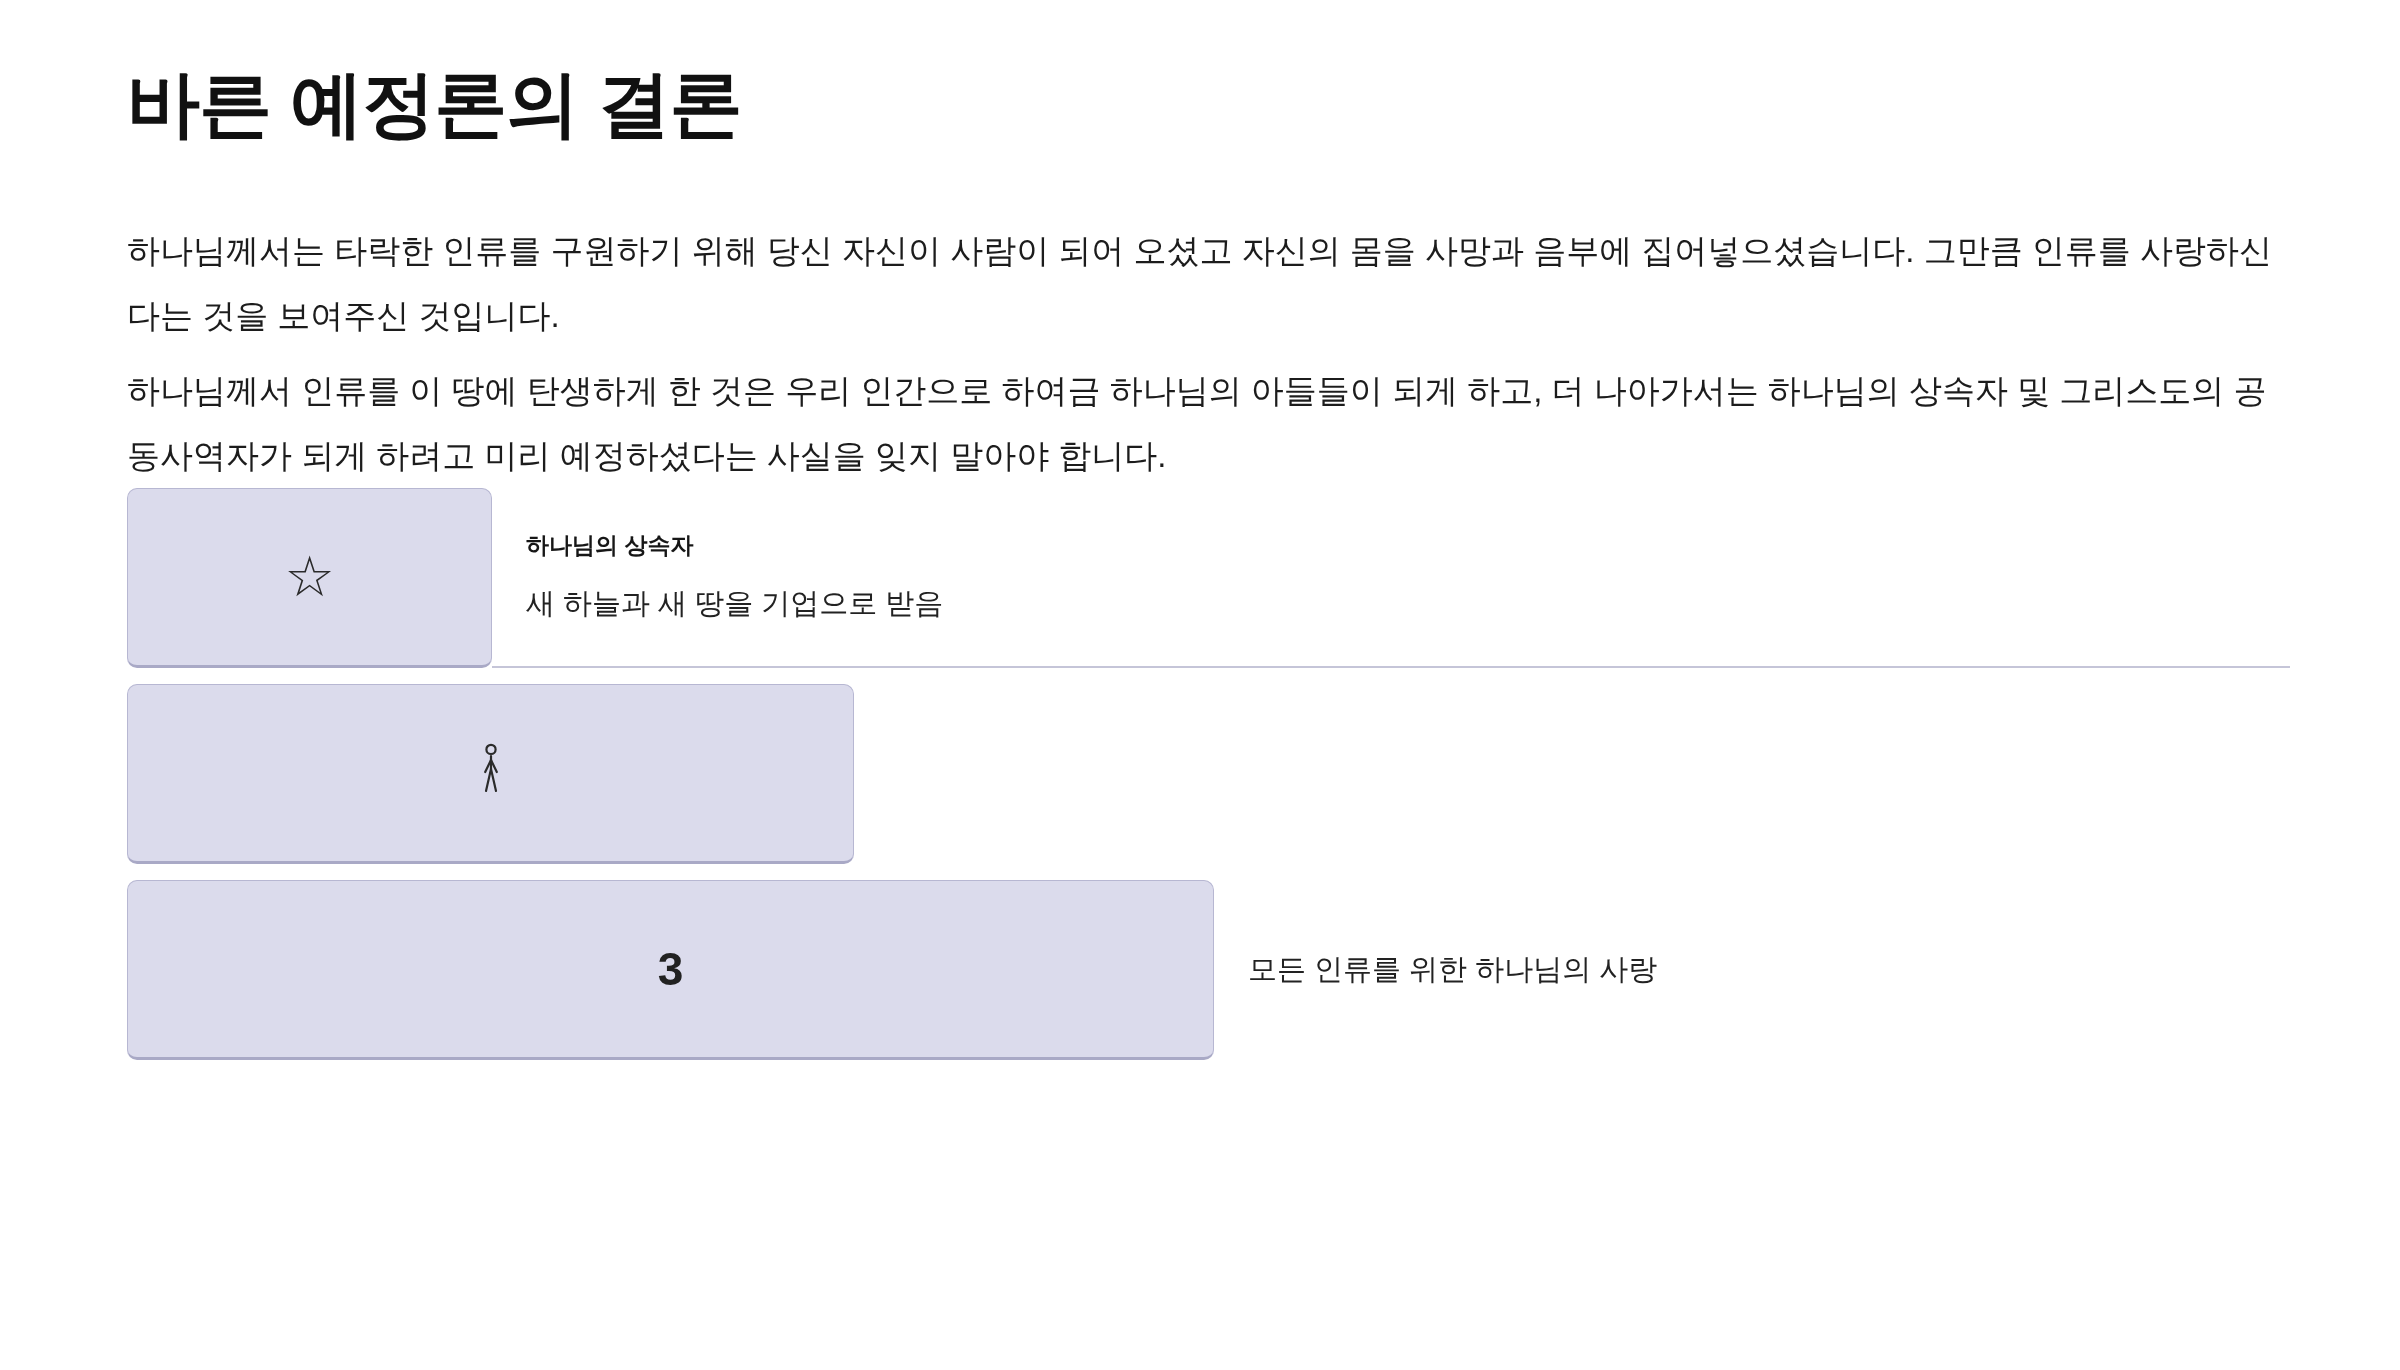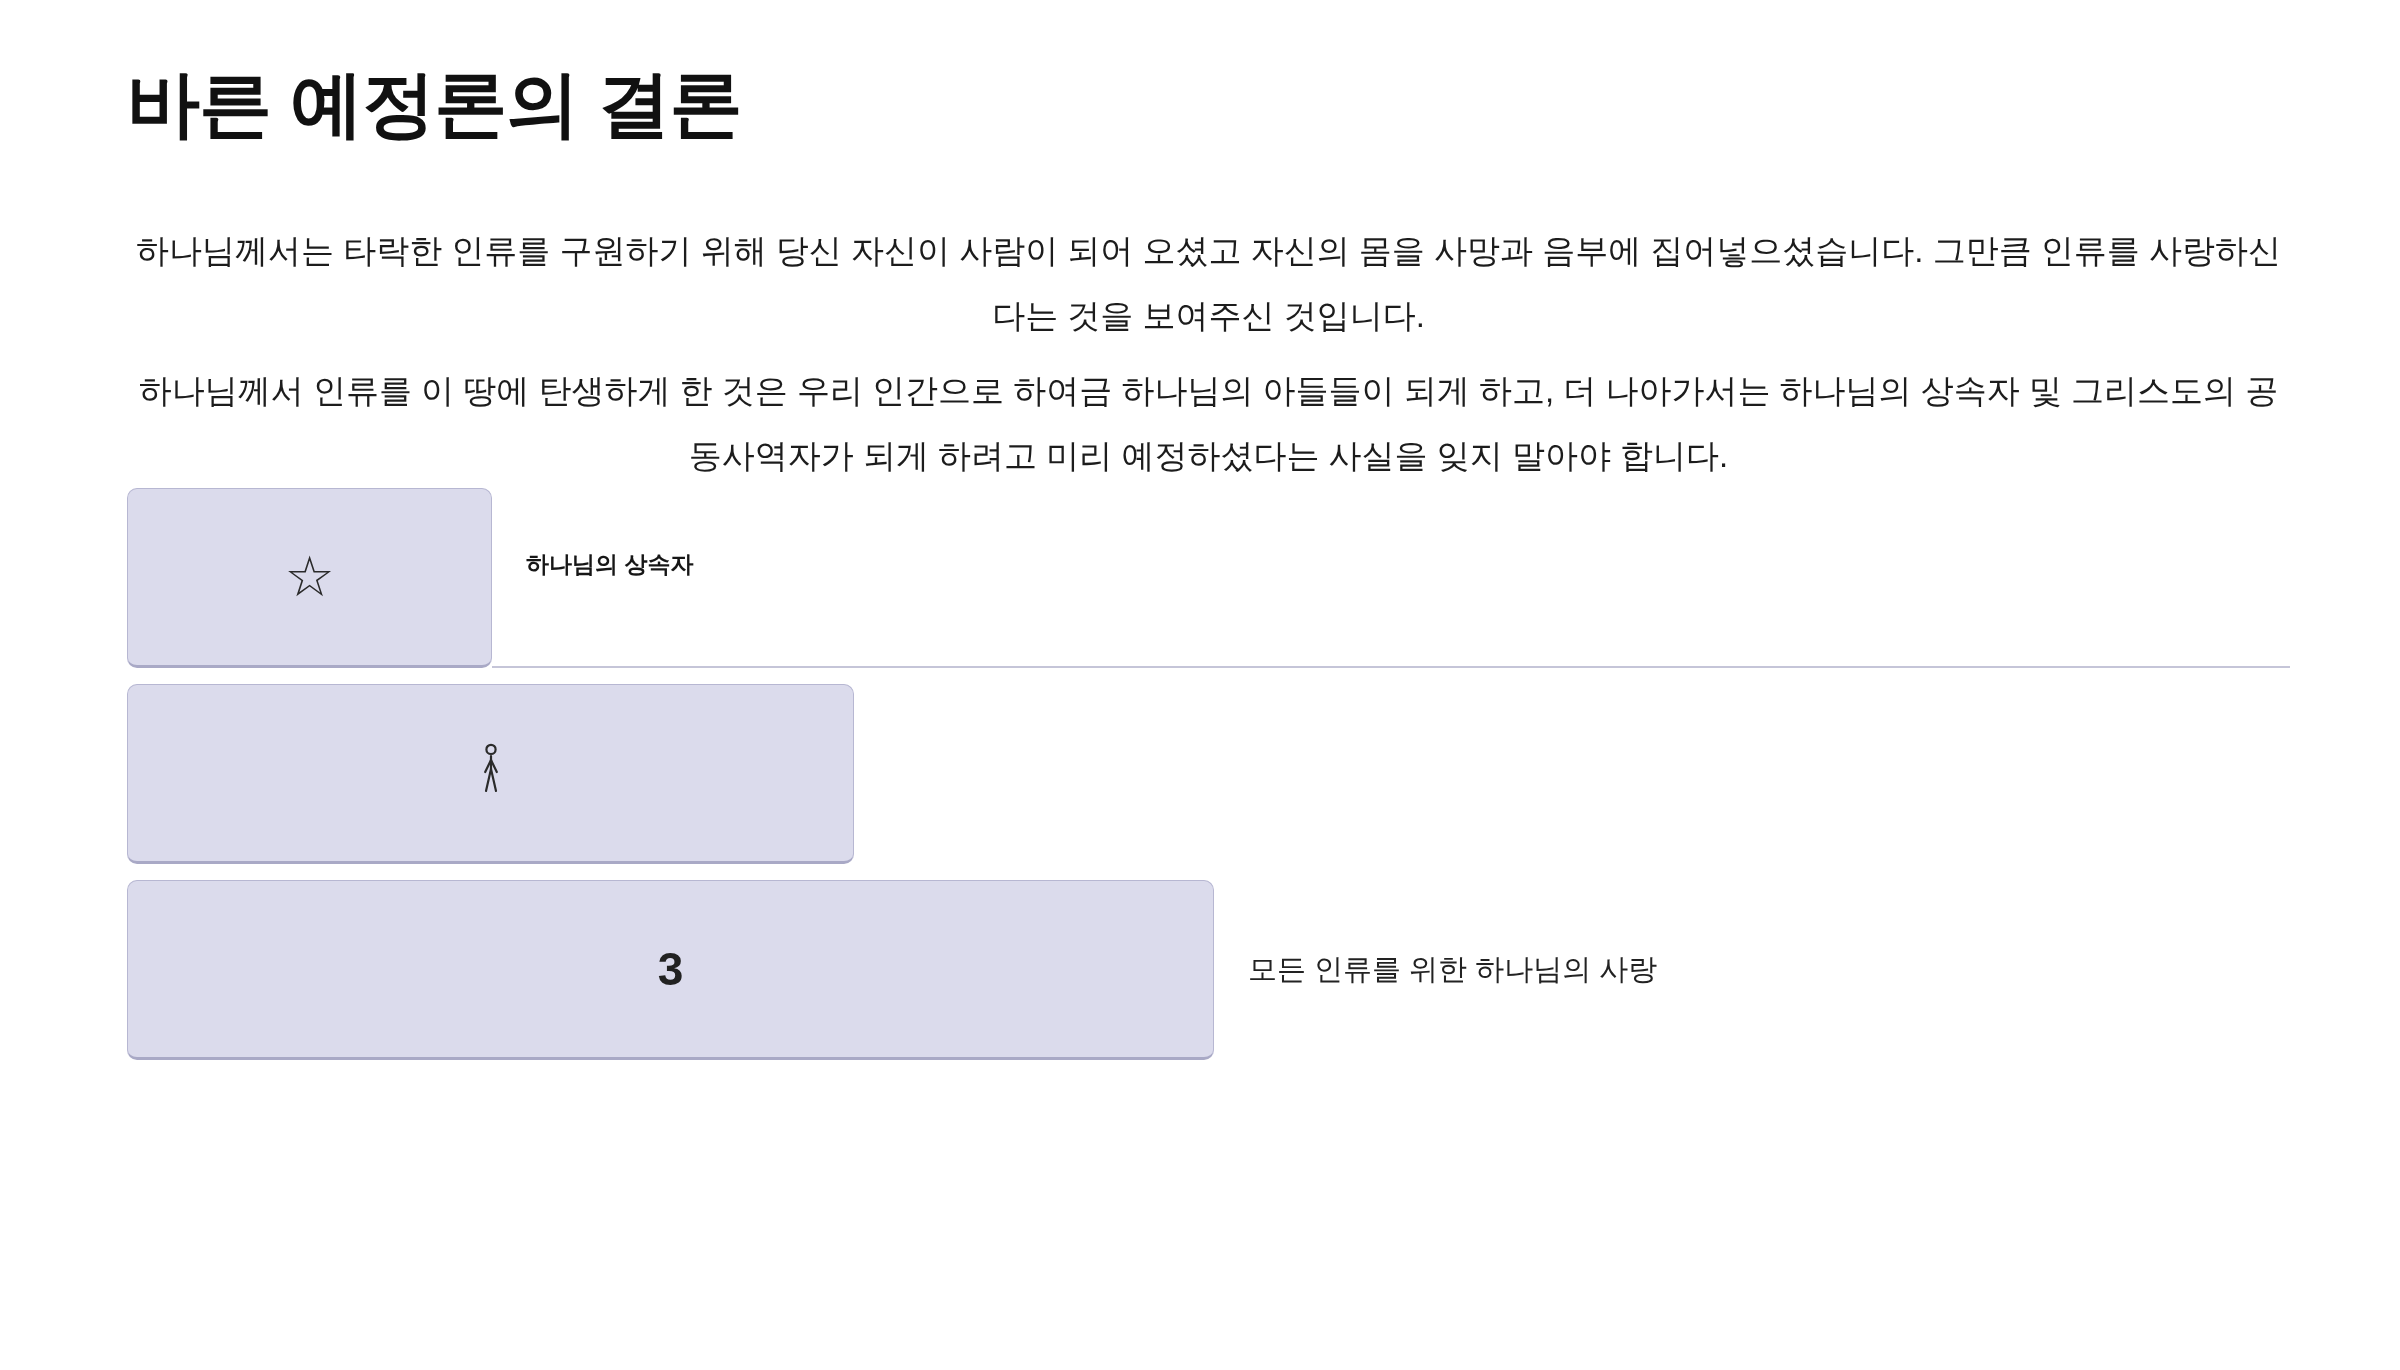--- a/index.html
+++ b/index.html
@@ -28,21 +28,20 @@
     font-weight: 800;
     letter-spacing: -1px;
     color: #111111;
   }
   p.body-paragraph {
     margin: 0 0 10px 0;
     font-size: 33px;
     line-height: 65px;
     color: #1c1c1c;
     word-break: normal;
-    text-align: center;
   }
   p.body-paragraph:last-of-type {
     margin-bottom: 0;
   }
   .card-list {
     margin-top: 0;
   }
   .card-row {
     display: flex;
     align-items: stretch;
@@ -116,20 +115,21 @@
 
 
   <div class="card-list">
 
     <div class="card-row">
       <div class="card-thumb thumb-1">
         <span class="glyph-star">☆</span>
       </div>
       <div class="card-text">
         <div class="card-title">하나님의 상속자</div>
+        <div class="card-subtitle">새 하늘과 새 땅을 기업으로 받음</div>
       </div>
     </div>
 
     <div class="card-row">
       <div class="card-thumb thumb-2">
         <svg class="person-svg" width="34" height="60" viewBox="0 0 17 30" fill="none" stroke="#2b2b2b" stroke-width="1.1" stroke-linecap="round">
           <circle cx="8.5" cy="3.2" r="2.3"></circle>
           <path d="M8.5 6.5 L8.5 13"></path>
           <path d="M8.5 8.5 L5.6 14.5"></path>
           <path d="M8.5 8.5 L11.4 14.5"></path>

